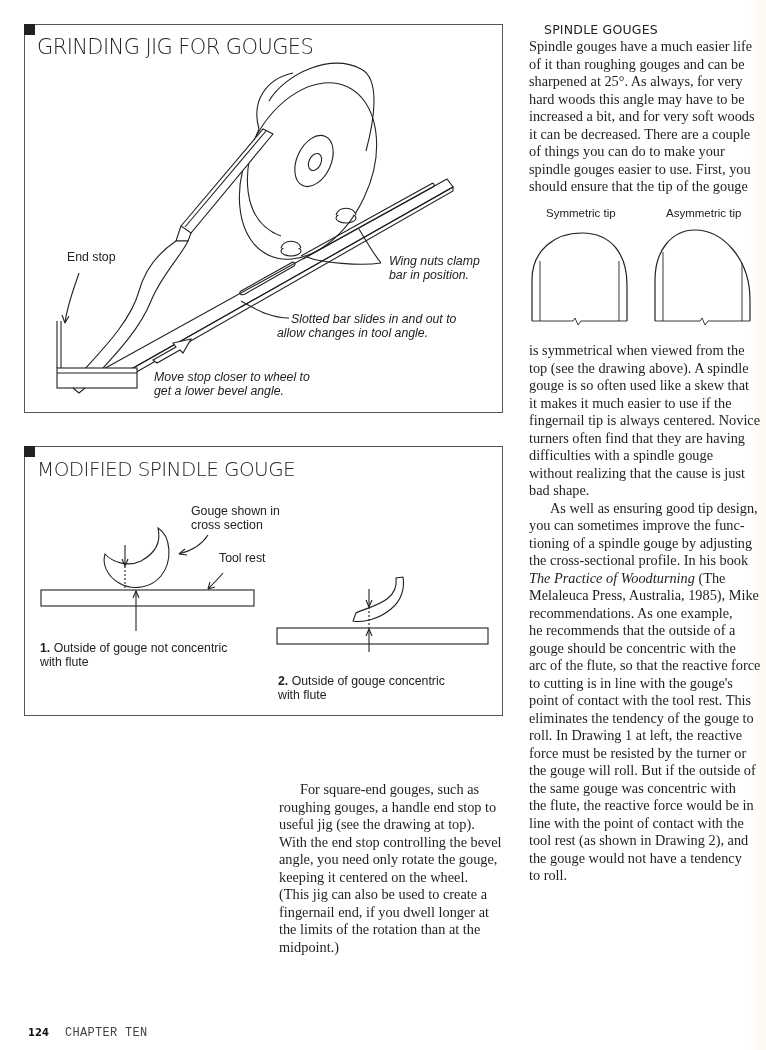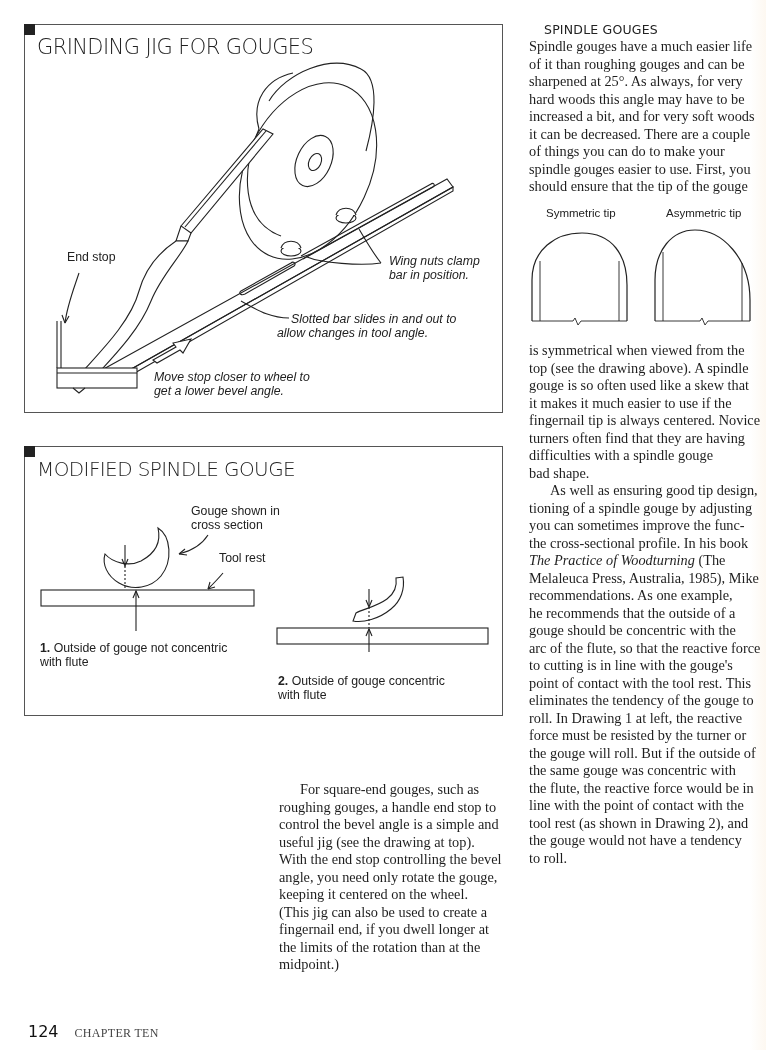--- a/index.html
+++ b/index.html
@@ -10,22 +10,22 @@
   .frame-title { position:absolute; font-family:"DejaVu Sans", sans-serif; font-weight:200; letter-spacing:-0.6px; color:#222; white-space:nowrap; }
   svg { position:absolute; left:0; top:0; overflow:visible; }
   .lbl { position:absolute; font-family:"Liberation Sans", sans-serif; font-size:12.3px; color:#222; line-height:14px; white-space:nowrap; }
   .lbl.it { font-style:italic; }
   .lbl b { font-weight:bold; }
   .body { position:absolute; font-family:"Liberation Serif", serif; font-size:14.3px; line-height:17.5px; color:#1e1e1e; }
   .body .ln { display:block; white-space:nowrap; }
   .body .ind { padding-left:21px; }
   .head { position:absolute; font-family:"DejaVu Sans", sans-serif; font-size:12.5px; color:#222; letter-spacing:0.2px; white-space:nowrap;margin-left:15px; }
   .folio { position:absolute; left:28px; top:1022px; white-space:nowrap; }
-  .folio .num { font-family:"DejaVu Sans", sans-serif; font-weight:normal; font-size:16px; color:#111; }
-  .folio .chap { font-family:Liberation Serif, serif; font-size:12px; color:#444; margin-left:12px; letter-spacing:0.3px; }
+  .folio .num { font-family:"DejaVu Sans", sans-serif; font-weight:bold; font-size:10px; color:#111; }
+  .folio .chap { font-family:Liberation Mono, monospace; font-size:12px; color:#444; margin-left:12px; letter-spacing:0.3px; }
   .tipl { position:absolute; font-family:"Liberation Sans", sans-serif; font-size:11.5px; color:#222; white-space:nowrap; }
 </style>
 </head>
 <body>
 
 <div class="page">
 
   <div class="frame" style="left:24px;top:24px;width:477px;height:387px;">
     <div class="tab"></div>
     <div class="frame-title" style="left:12px;top:10px;font-size:21px;">GRINDING JIG FOR GOUGES</div>
@@ -142,24 +142,25 @@
   </svg>
 
   <div class="body" style="left:529px;top:342px;">
     <span class="ln">is symmetrical when viewed from the</span>
     <span class="ln">top (see the drawing above). A spindle</span>
     <span class="ln">gouge is so often used like a skew that</span>
     <span class="ln">it makes it much easier to use if the</span>
     <span class="ln">fingernail tip is always centered. Novice</span>
     <span class="ln">turners often find that they are having</span>
     <span class="ln">difficulties with a spindle gouge</span>
+    <span class="ln">without realizing that the cause is just</span>
     <span class="ln">bad shape.</span>
     <span class="ln ind">As well as ensuring good tip design,</span>
+    <span class="ln">you can sometimes improve the func-</span>
     <span class="ln">tioning of a spindle gouge by adjusting</span>
-    <span class="ln">you can sometimes improve the func-</span>
     <span class="ln">the cross-sectional profile. In his book</span>
     <span class="ln"><i>The Practice of Woodturning</i><span> (The</span></span>
     <span class="ln">Melaleuca Press, Australia, 1985), Mike</span>
     <span class="ln">recommendations. As one example,</span>
     <span class="ln">he recommends that the outside of a</span>
     <span class="ln">gouge should be concentric with the</span>
     <span class="ln">arc of the flute, so that the reactive force</span>
     <span class="ln">to cutting is in line with the gouge's</span>
     <span class="ln">point of contact with the tool rest. This</span>
     <span class="ln">eliminates the tendency of the gouge to</span>
@@ -170,21 +171,20 @@
     <span class="ln">the flute, the reactive force would be in</span>
     <span class="ln">line with the point of contact with the</span>
     <span class="ln">tool rest (as shown in Drawing 2), and</span>
     <span class="ln">the gouge would not have a tendency</span>
     <span class="ln">to roll.</span>
   </div>
 
   <div class="body" style="left:279px;top:781px;">
     <span class="ln ind">For square-end gouges, such as</span>
     <span class="ln">roughing gouges, a handle end stop to</span>
-    <span class="ln">control the bevel angle is a simple and</span>
     <span class="ln">useful jig (see the drawing at top).</span>
     <span class="ln">With the end stop controlling the bevel</span>
     <span class="ln">angle, you need only rotate the gouge,</span>
     <span class="ln">keeping it centered on the wheel.</span>
     <span class="ln">(This jig can also be used to create a</span>
     <span class="ln">fingernail end, if you dwell longer at</span>
     <span class="ln">the limits of the rotation than at the</span>
     <span class="ln">midpoint.)</span>
   </div>
 

